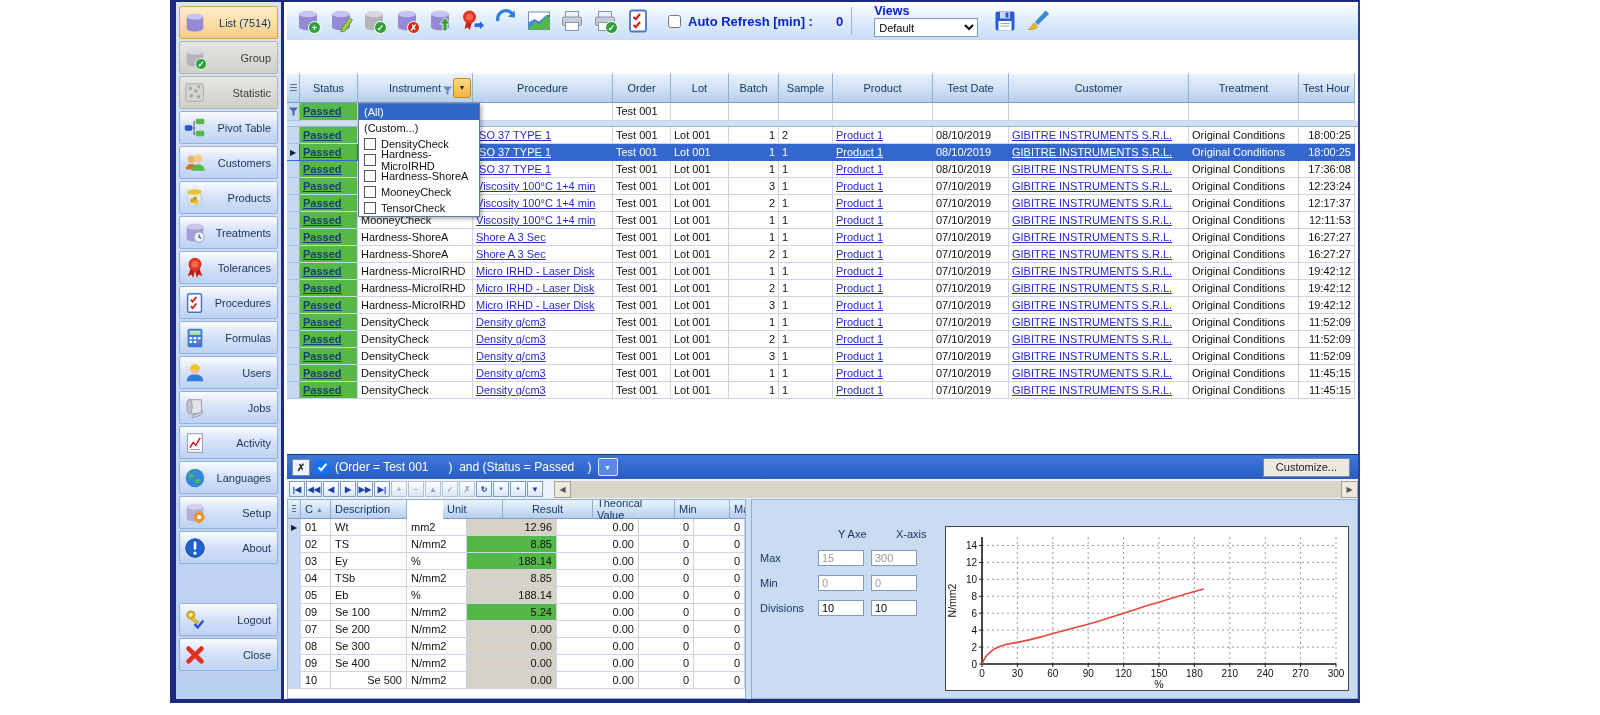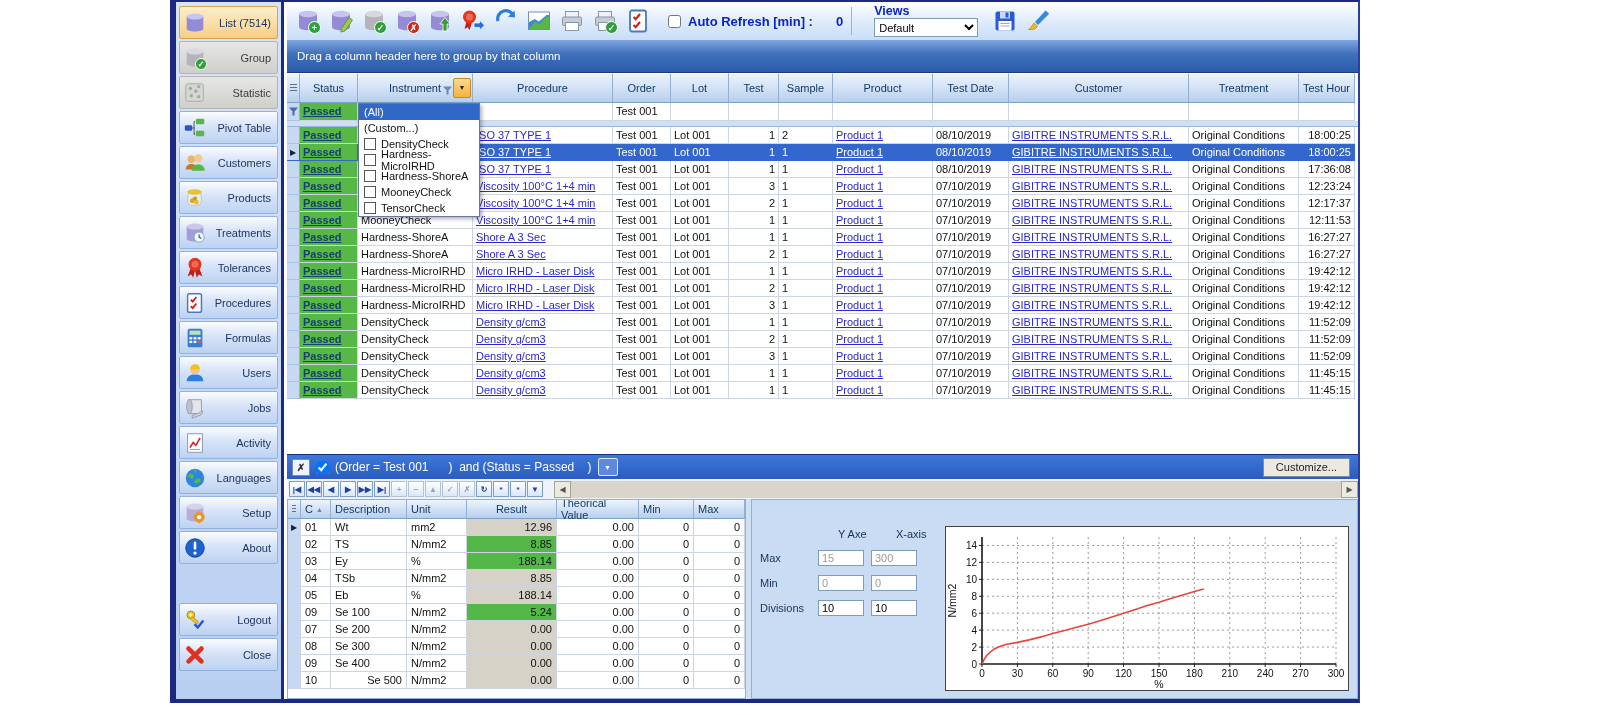--- a/index.html
+++ b/index.html
@@ -452,23 +452,20 @@
             <span class="ticon" style="display:inline-flex">
               <svg width="26" height="26" viewBox="0 0 26 26">
                 <path d="M10 14L20.5 2.5l3.5 3L23 7 13 17z" fill="#3a8ad8"></path>
                 <path d="M9 15l3.5 3.5c-1.5 2.5-4.5 3.5-9 3 2.5-1.5 3-3.5 5.5-6.5z" fill="#f2b81e" stroke="#b8860e" stroke-width=".7"></path>
               </svg>
             </span>
           </span>
         </span>
     </div>
 
-    <div class="group-bar">
-      <span>Drag a column header here to group by that column</span>
-    </div>
 
     <div class="grid" id="main-grid">
         <div class="g-header">
           <div class="g-hcell" style="width:13px">
             <span style="width:7px;height:9px;background:repeating-linear-gradient(180deg,#5a7294 0 1px,transparent 1px 3px)"></span>
           </div>
           <div class="g-hcell" style="width:58px">
             <span>Status</span>
           </div>
           <div class="g-hcell" style="width:115px">
@@ -481,21 +478,21 @@
           <div class="g-hcell" style="width:140px">
             <span>Procedure</span>
           </div>
           <div class="g-hcell" style="width:58px">
             <span>Order</span>
           </div>
           <div class="g-hcell" style="width:58px">
             <span>Lot</span>
           </div>
           <div class="g-hcell" style="width:50px">
-            <span>Test</span>
+            <span>Batch</span>
           </div>
           <div class="g-hcell" style="width:54px">
             <span>Sample</span>
           </div>
           <div class="g-hcell" style="width:100px">
             <span>Product</span>
           </div>
           <div class="g-hcell" style="width:76px">
             <span>Test Date</span>
           </div>
@@ -840,21 +837,21 @@
             <div class="r-hcell" style="width:13px;">
               <span style="width:7px;height:9px;background:repeating-linear-gradient(180deg,#5a7294 0 1px,transparent 1px 3px)"></span>
             </div>
             <div class="r-hcell" style="width:30px;">
               <span>C</span>
               <span class="sort-asc">▲</span>
             </div>
             <div class="r-hcell" style="width:76px;">
               <span>Description</span>
             </div>
-            <div class="r-hcell" style="width:60px;">
+            <div class="r-hcell" style="width:60px;margin-left:36px;">
               <span>Unit</span>
             </div>
             <div class="r-hcell" style="width:90px;justify-content:center;">
               <span>Result</span>
             </div>
             <div class="r-hcell" style="width:82px;">
               <span>Theorical Value</span>
             </div>
             <div class="r-hcell" style="width:55px;">
               <span>Min</span>

